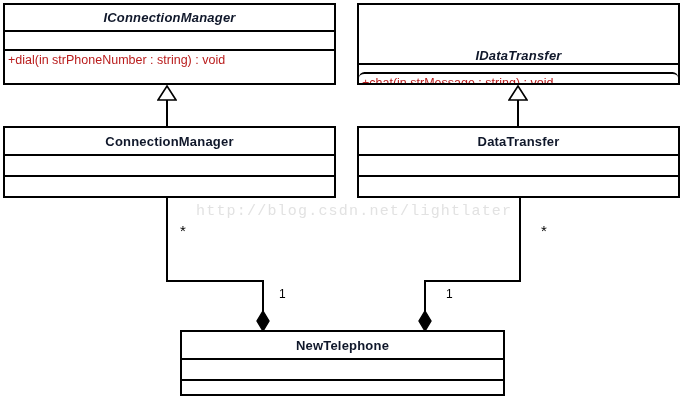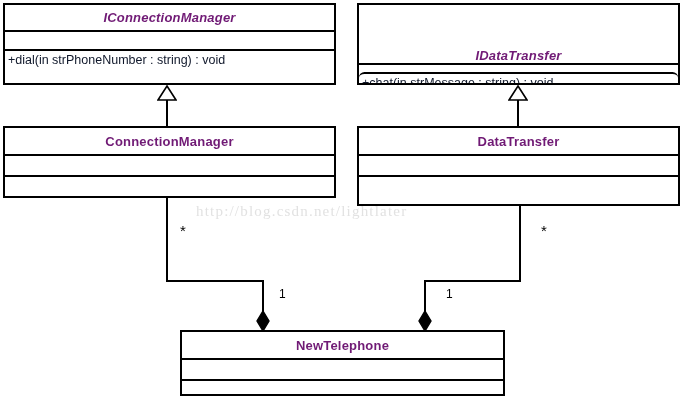--- a/index.html
+++ b/index.html
@@ -32,31 +32,31 @@
   }
   .compartment + .compartment {
     border-top: 2px solid #000000;
   }
   .name-compartment {
     display: flex;
     align-items: center;
     justify-content: center;
     font-size: 13px;
     font-weight: bold;
-    color: #701a75;
+    color: #0f172a;
     letter-spacing: 0.2px;
   }
   .name-compartment.iface {
     font-style: italic;
   }
   .members-compartment {
     padding: 1px 3px 2px 3px;
     font-size: 12.5px;
     line-height: 16px;
-    color: #0f172a;
+    color: #b91c1c;
     text-align: left;
     white-space: nowrap;
     overflow: hidden;
   }
   .member-line {
     display: block;
   }
   .empty-compartment {
     
   }
@@ -90,21 +90,21 @@
     white-space: nowrap;
   }
   .mult-star {
     font-size: 15px;
     line-height: 12px;
   }
 
   
   .watermark {
     position: absolute;
-    font-family: Liberation Serif, serif;
+    font-family: Liberation Mono, monospace;
     font-size: 15px;
     letter-spacing: 1.2px;
     color: #e2e2e2;
     white-space: nowrap;
     z-index: 1;
     user-select: none;
   }
 </style>
 </head>
 <body>
@@ -138,21 +138,21 @@
   <svg class="gen-arrow-outline" style="left:508px; top:85px;" width="20" height="17">
     <polygon points="10,1 19,15 1,15" fill="#ffffff" stroke="#000000" stroke-width="1.6"></polygon>
   </svg>
 
   <div class="uml-class" style="left:3px; top:126px; width:333px; height:72px;">
     <div class="compartment name-compartment" style="height:26px;">ConnectionManager</div>
     <div class="compartment empty-compartment" style="height:21px;"></div>
     <div class="compartment empty-compartment" style="flex:1 1 auto;"></div>
   </div>
 
-  <div class="uml-class" style="left:357px; top:126px; width:323px; height:80px;">
+  <div class="uml-class" style="left:357px; top:126px; width:323px; height:72px;">
     <div class="compartment name-compartment" style="height:26px;">DataTransfer</div>
     <div class="compartment empty-compartment" style="height:21px;"></div>
     <div class="compartment empty-compartment" style="flex:1 1 auto;"></div>
   </div>
 
   <div class="seg-v" style="left:166px; top:198px; width:2px; height:84px;"></div>
   <div class="seg-h" style="left:166px; top:280px; width:98px; height:2px;"></div>
   <div class="seg-v" style="left:262px; top:280px; width:2px; height:33px;"></div>
   <svg class="diamond" style="left:254px; top:310px;" width="18" height="22">
     <polygon points="9,1 15,11 9,21 3,11" fill="#000000" stroke="#000000" stroke-width="1.4"></polygon>

